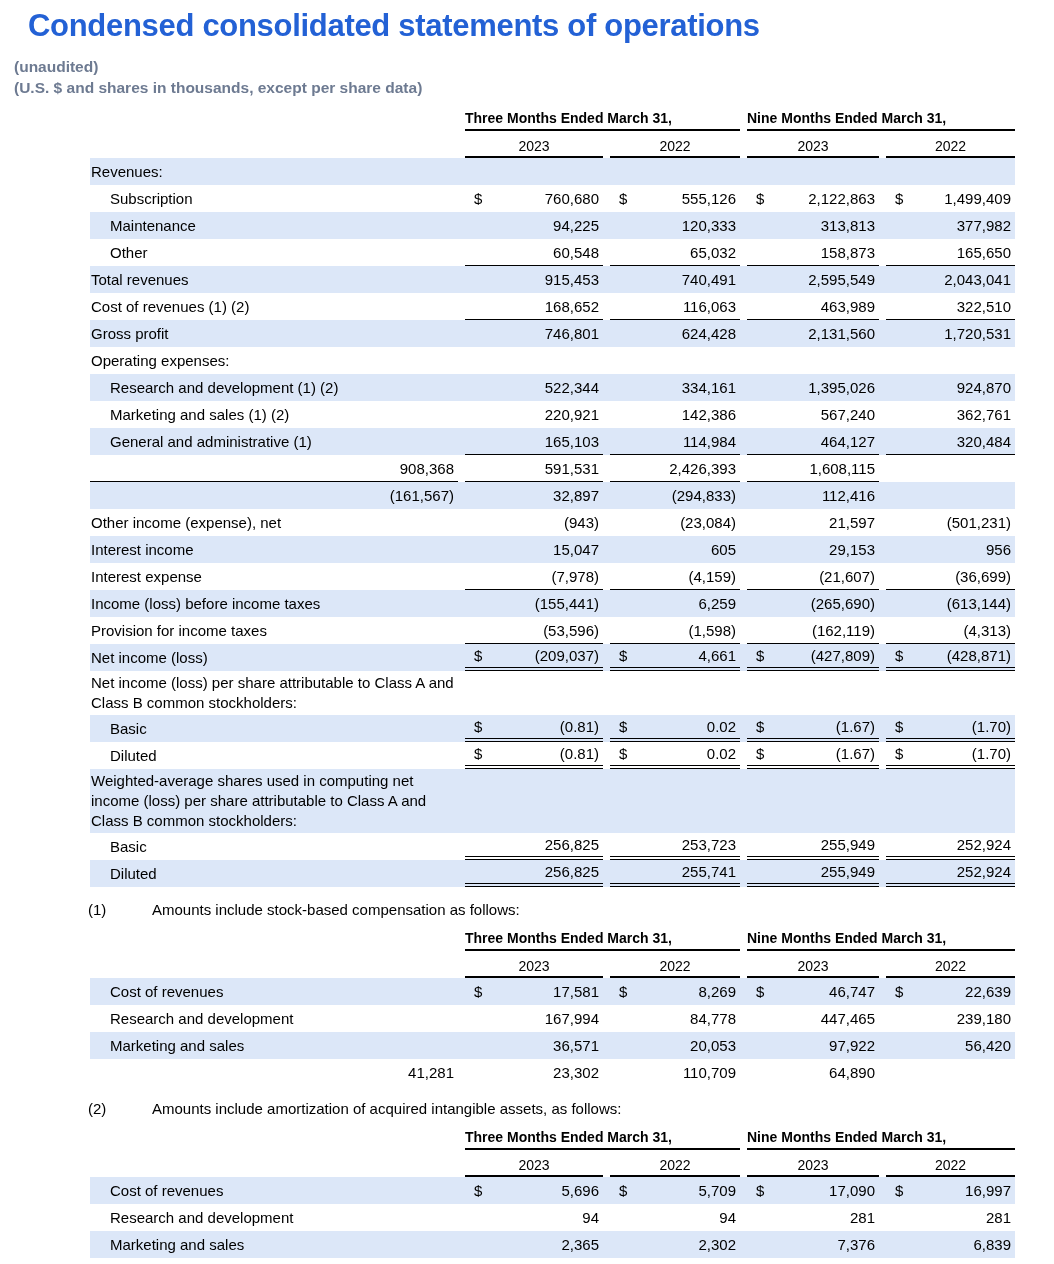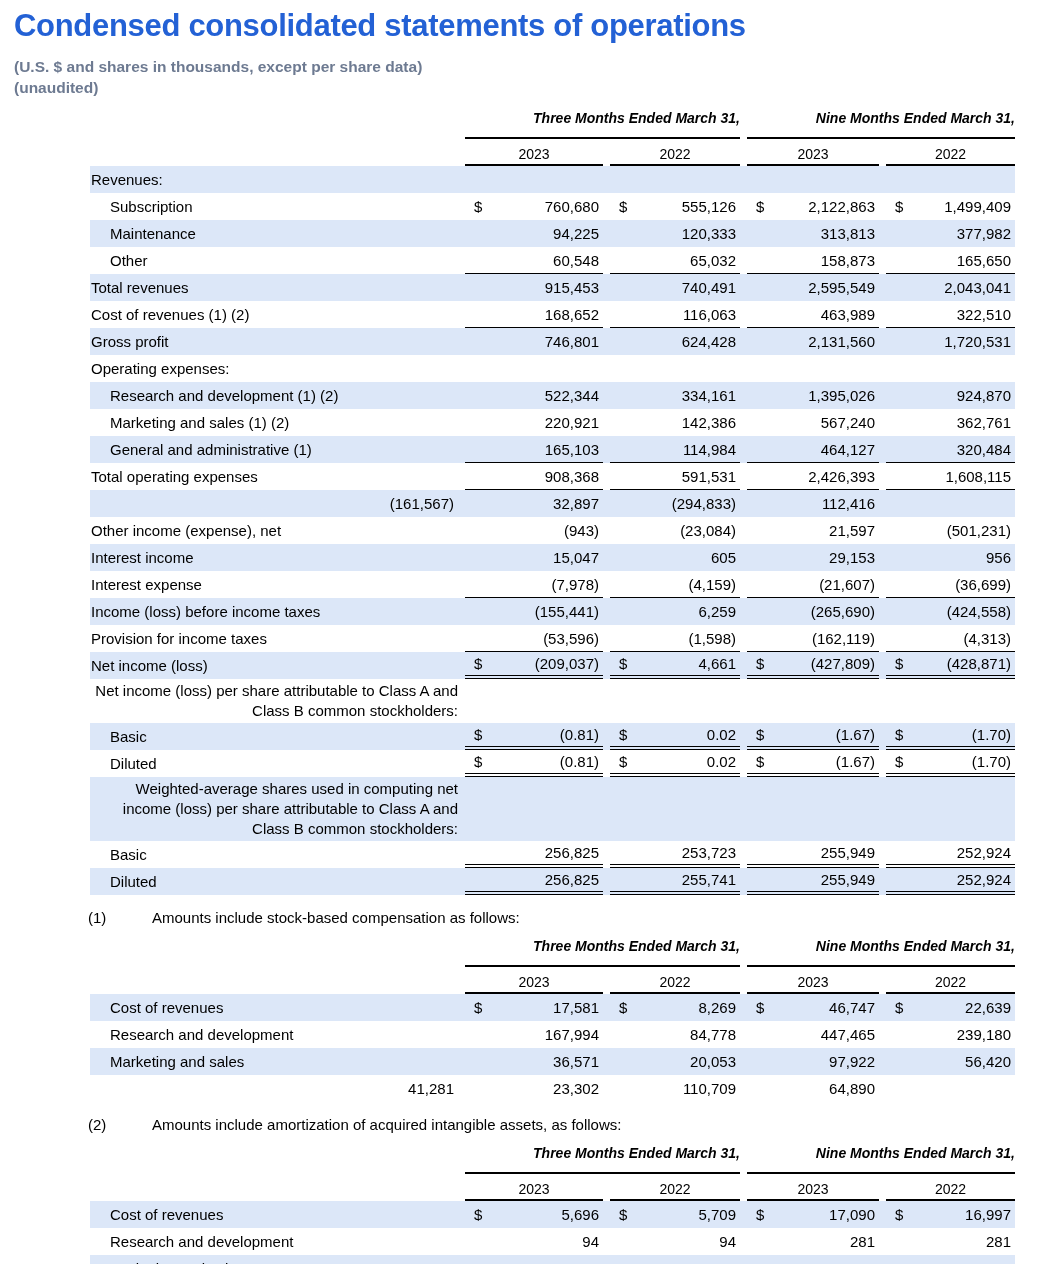--- a/index.html
+++ b/index.html
@@ -1,67 +1,67 @@
 <!DOCTYPE html>
 <html><head>
 <meta charset="utf-8">
 <style>
   html,body{margin:0;padding:0;background:#ffffff;}
   .page{
     width:1054px;height:1264px;background:#ffffff;position:relative;
     font-family:"Liberation Sans", sans-serif;color:#000;overflow:hidden;
   }
   .title{
-    margin:6px 0 0 14px;font-size:31px;font-weight:bold;letter-spacing:-0.3px;
+    margin:6px 0 0 28px;font-size:31px;font-weight:bold;letter-spacing:-0.3px;
     color:#2361d5;line-height:40px;
   }
   .subtitle{
     margin:10px 0 0 14px;font-size:15.5px;font-weight:bold;color:#6d7a91;line-height:21px;
   }
   .sheet{margin:12px 0 0 90px;width:925px;}
   .sheet.fn{margin-top:10px;}
 
   
   .thead{
     display:grid;grid-template-columns:368px 275px 268px;column-gap:7px;
     font-size:14px;font-weight:bold;
   }
-  .ghead{border-bottom:2px solid #000;text-align:right;padding-bottom:11px;white-space:nowrap;font-style:italic;}
+  .ghead{border-bottom:2px solid #000;text-align:left;padding-bottom:3px;white-space:nowrap;}
   .yhead{
     display:grid;grid-template-columns:368px 138px 130px 132px 129px;column-gap:7px;
     font-size:14px;font-weight:normal;margin-top:4px;
   }
   .yr{border-bottom:2px solid #000;text-align:center;padding:3px 0 2px;}
 
   
   .trow{
     display:grid;grid-template-columns:368px 138px 130px 132px 129px;column-gap:7px;
     min-height:27px;font-size:15px;align-items:stretch;
   }
   .trow.shaded{background:#dce7f8;}
   .lab{padding-left:1px;display:flex;align-items:center;line-height:18px;}
   .lab.ind{padding-left:20px;}
-  .trow.tall .lab{align-items:flex-start;padding-top:2px;padding-bottom:2px;line-height:20px;text-align:right;}
+  .trow.tall .lab{align-items:flex-start;padding-top:2px;padding-bottom:2px;line-height:20px;}
   .num{display:flex;justify-content:space-between;align-items:center;padding:0 4px 0 9px;}
   .num .val{white-space:nowrap;}
   .trow.rule-single .num.has{border-bottom:1.5px solid #000;}
   .trow.rule-double .num.has{border-bottom:4px double #000;}
 
   .fnote{margin:14px 0 12px 88px;font-size:15px;display:flex;align-items:flex-start;}
   .fnote .marker{width:64px;flex:0 0 64px;}
 </style>
 </head>
 <body>
 
 <div class="page">
 
   <div class="title">Condensed consolidated statements of operations</div>
   <div class="subtitle">
+    <div>(unaudited)</div>
     <div>(U.S. $ and shares in thousands, except per share data)</div>
-    <div>(unaudited)</div>
   </div>
 
   <div class="sheet">
     <div class="thead">
       <div></div>
       <div class="ghead">Three Months Ended March 31,</div>
       <div class="ghead">Nine Months Ended March 31,</div>
     </div>
     <div class="yhead">
       <div></div>
@@ -250,21 +250,20 @@
           <div class="num has">
             <span class="dollar"></span>
             <span class="val">464,127</span>
           </div>
           <div class="num has">
             <span class="dollar"></span>
             <span class="val">320,484</span>
           </div>
         </div>
         <div class="trow rule-single">
-          <div class="lab">Total operating expenses</div>
           <div class="num has">
             <span class="dollar"></span>
             <span class="val">908,368</span>
           </div>
           <div class="num has">
             <span class="dollar"></span>
             <span class="val">591,531</span>
           </div>
           <div class="num has">
             <span class="dollar"></span>
@@ -359,21 +358,21 @@
           <div class="num has">
             <span class="dollar"></span>
             <span class="val">6,259</span>
           </div>
           <div class="num has">
             <span class="dollar"></span>
             <span class="val">(265,690)</span>
           </div>
           <div class="num has">
             <span class="dollar"></span>
-            <span class="val">(424,558)</span>
+            <span class="val">(613,144)</span>
           </div>
         </div>
         <div class="trow rule-single">
           <div class="lab">Provision for income taxes</div>
           <div class="num has">
             <span class="dollar"></span>
             <span class="val">(53,596)</span>
           </div>
           <div class="num has">
             <span class="dollar"></span>

